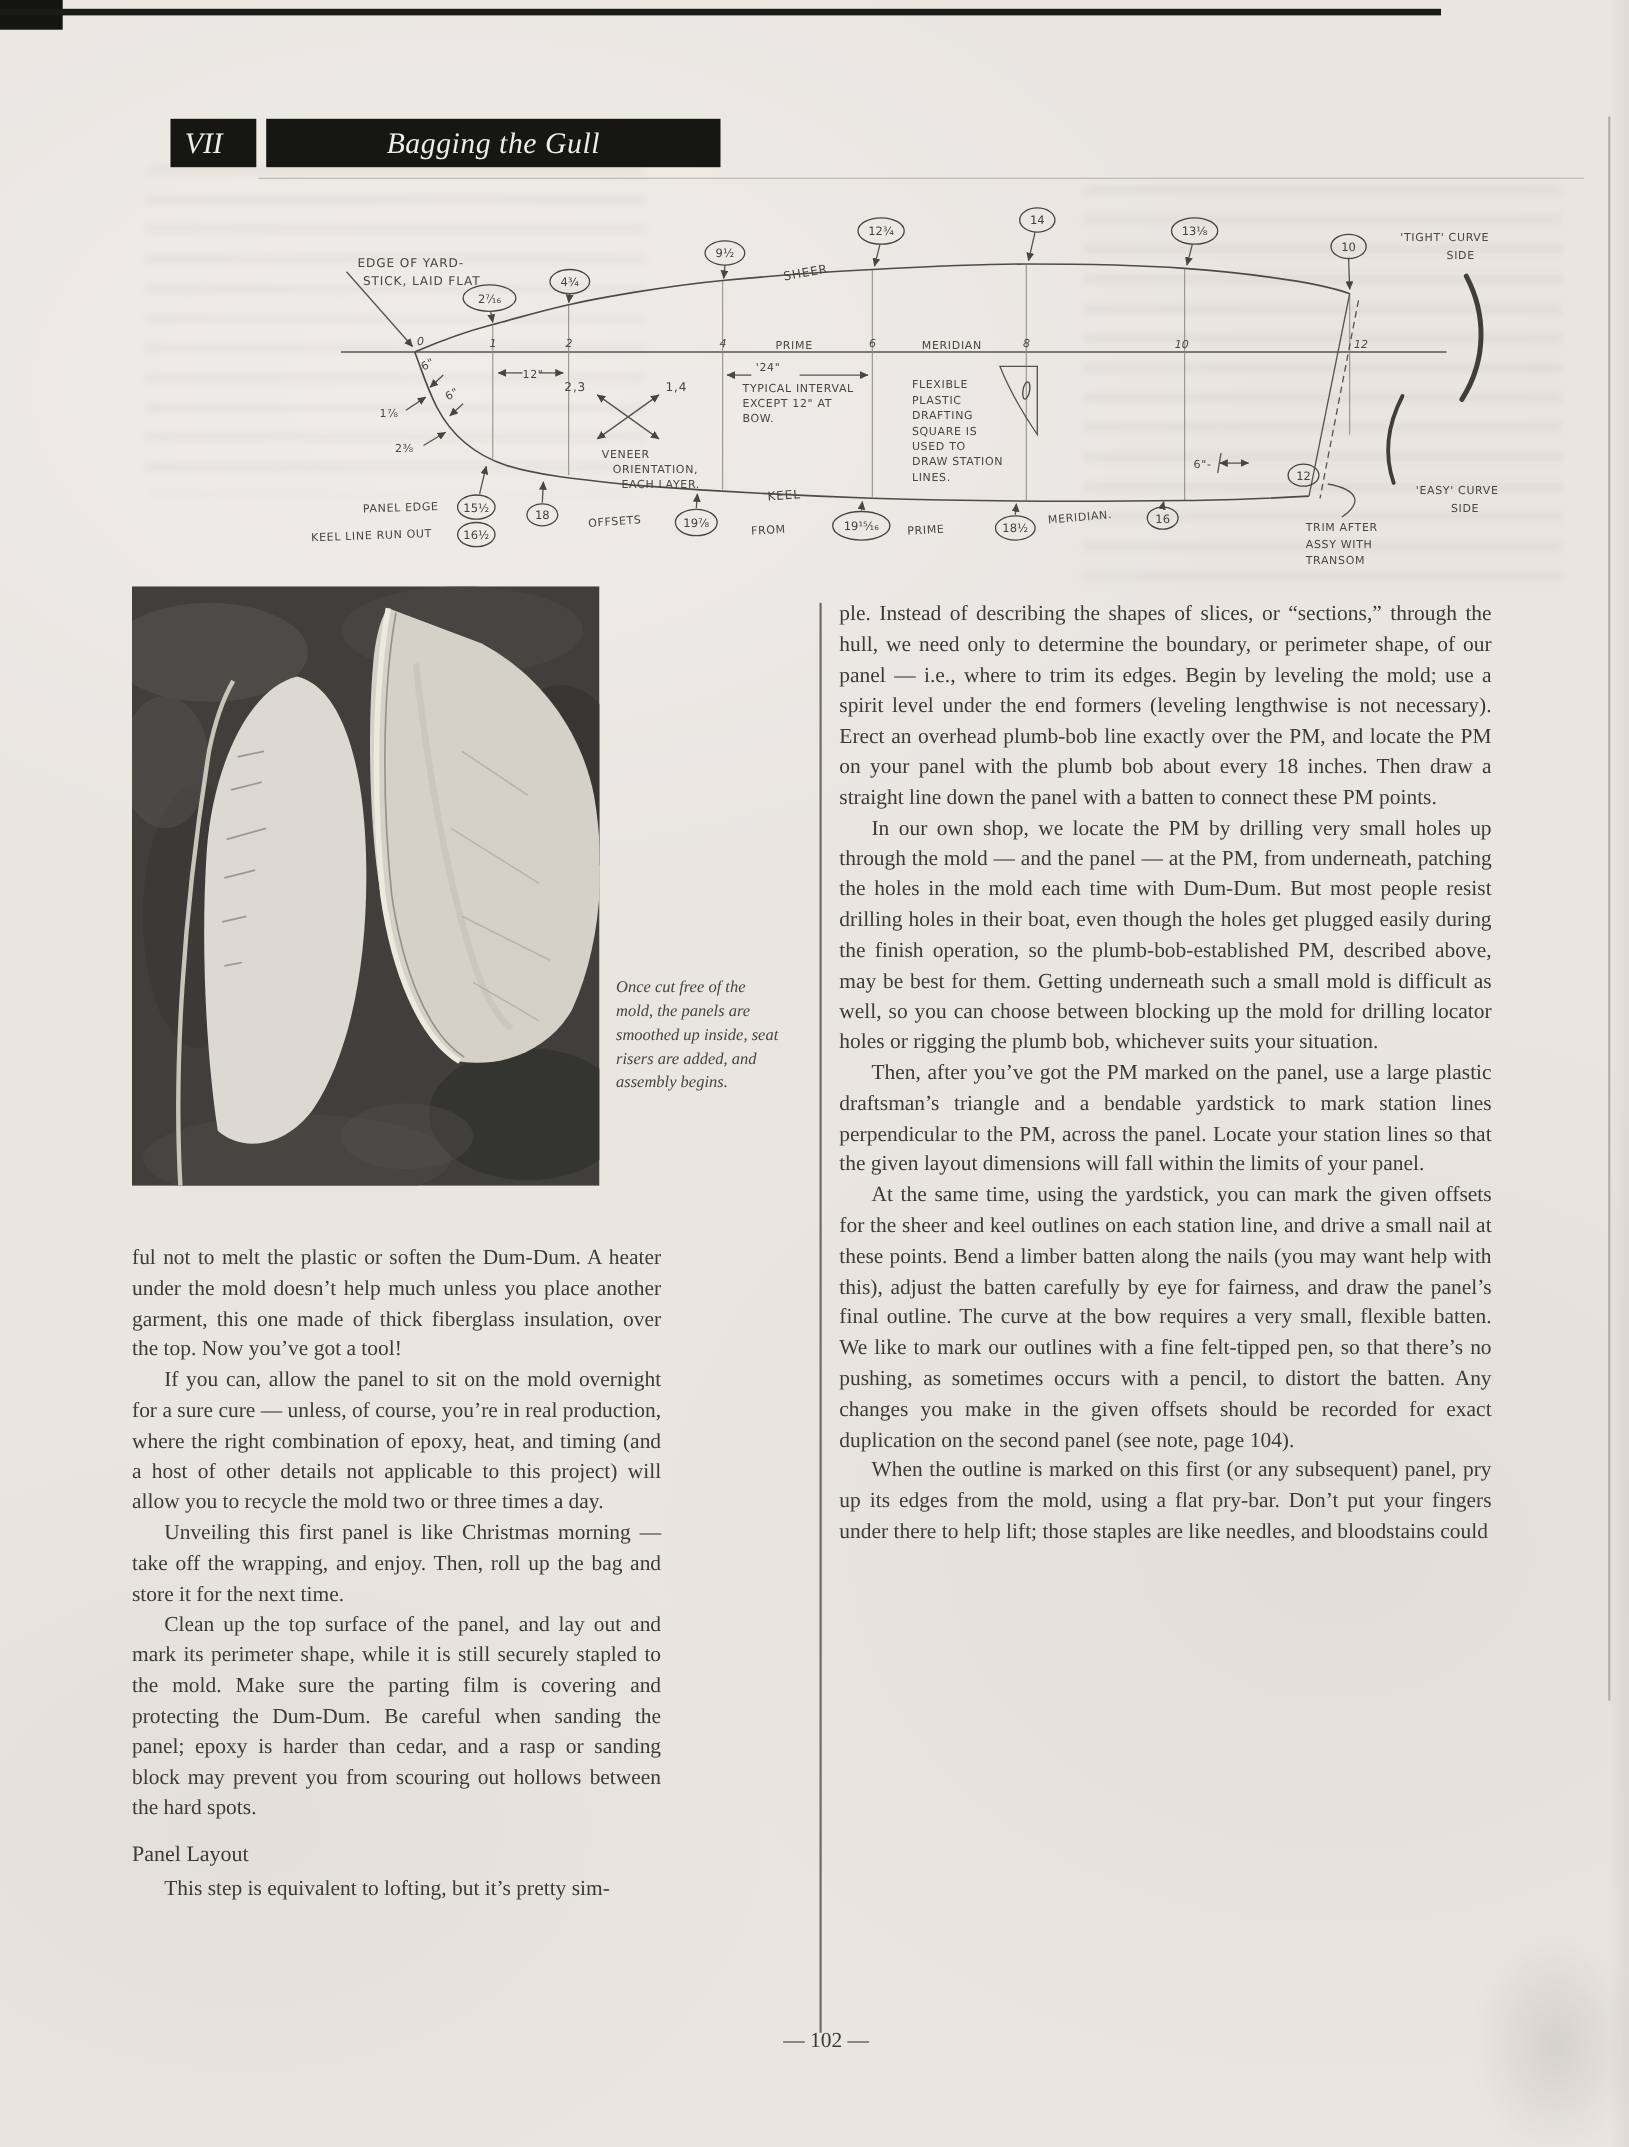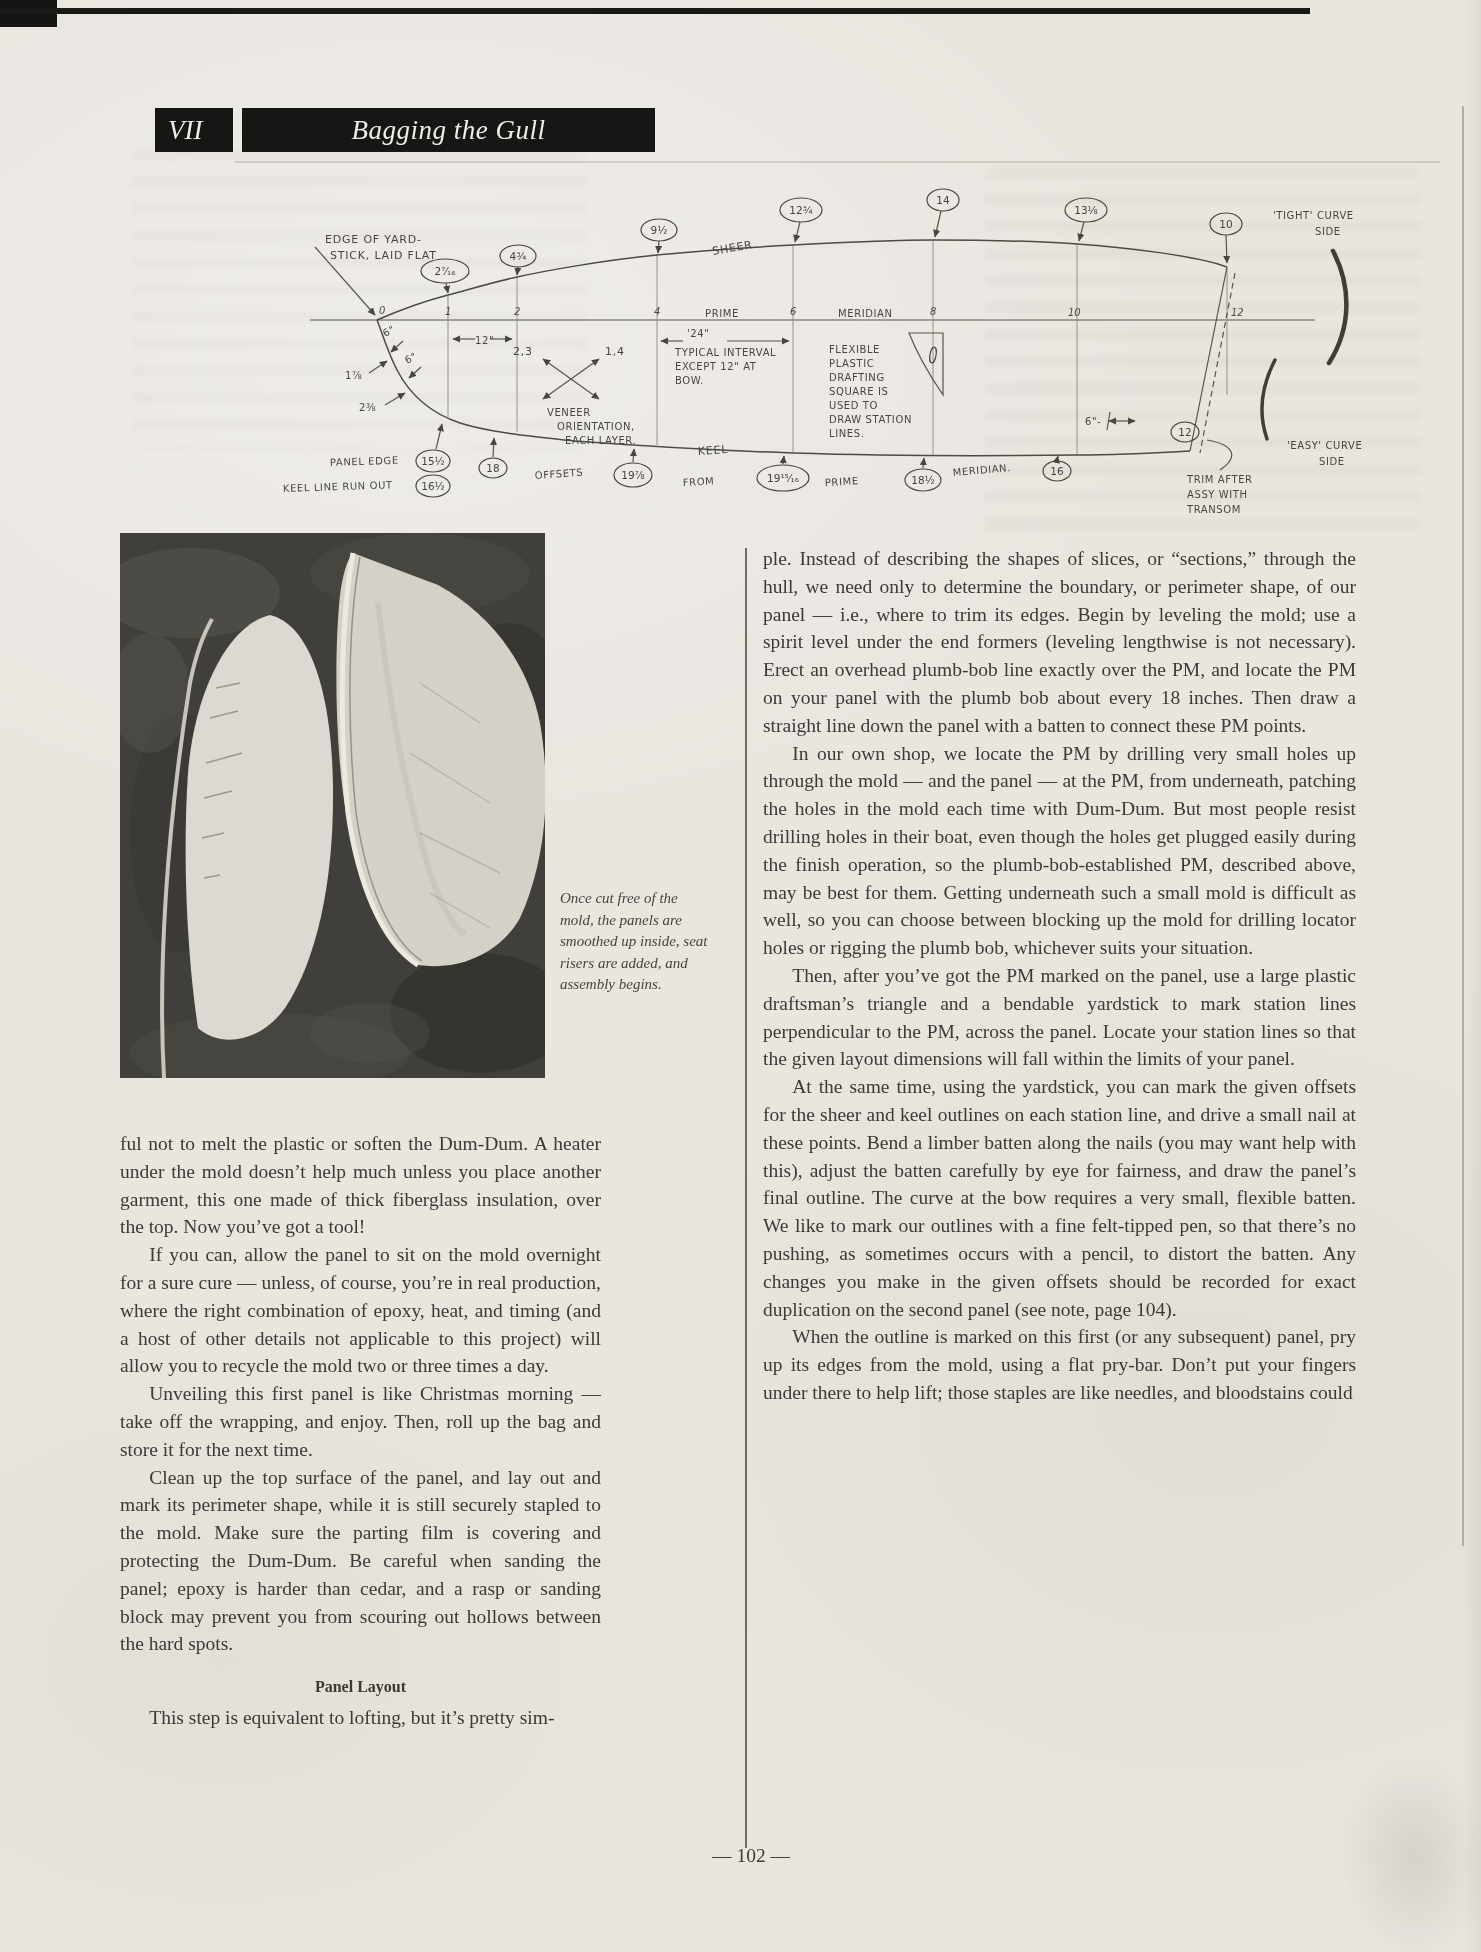--- a/index.html
+++ b/index.html
@@ -53,21 +53,21 @@
 
   
   .photo{position:absolute;left:120px;top:533px;width:425px;height:545px;}
 
   
   .col{position:absolute;text-align:justify;font-size:19.5px;line-height:27.8px;color:#3b3a35;}
   .col p{margin:0;text-indent:1.5em;}
   .col p.noindent{text-indent:0;}
   .col-left{left:120px;top:1130px;width:481px;}
   .col-right{left:763px;top:545px;width:593px;}
-  .panel-heading{text-align:center;font-weight:bold;font-size:16px;margin:15px 0 3px 0;}
+  .panel-heading{font-weight:normal;font-size:20px;margin:15px 0 3px 0;}
   .col-divider{position:absolute;left:745px;top:548px;width:1.6px;height:1300px;background:#6e6c65;}
   .page-number{position:absolute;left:420px;top:1845px;width:370px;text-align:right;
     font-size:19.5px;color:#3b3a35;}
 </style>
 </head>
 <body>
 
 <div class="page">
 
   <div class="corner-block"></div>

